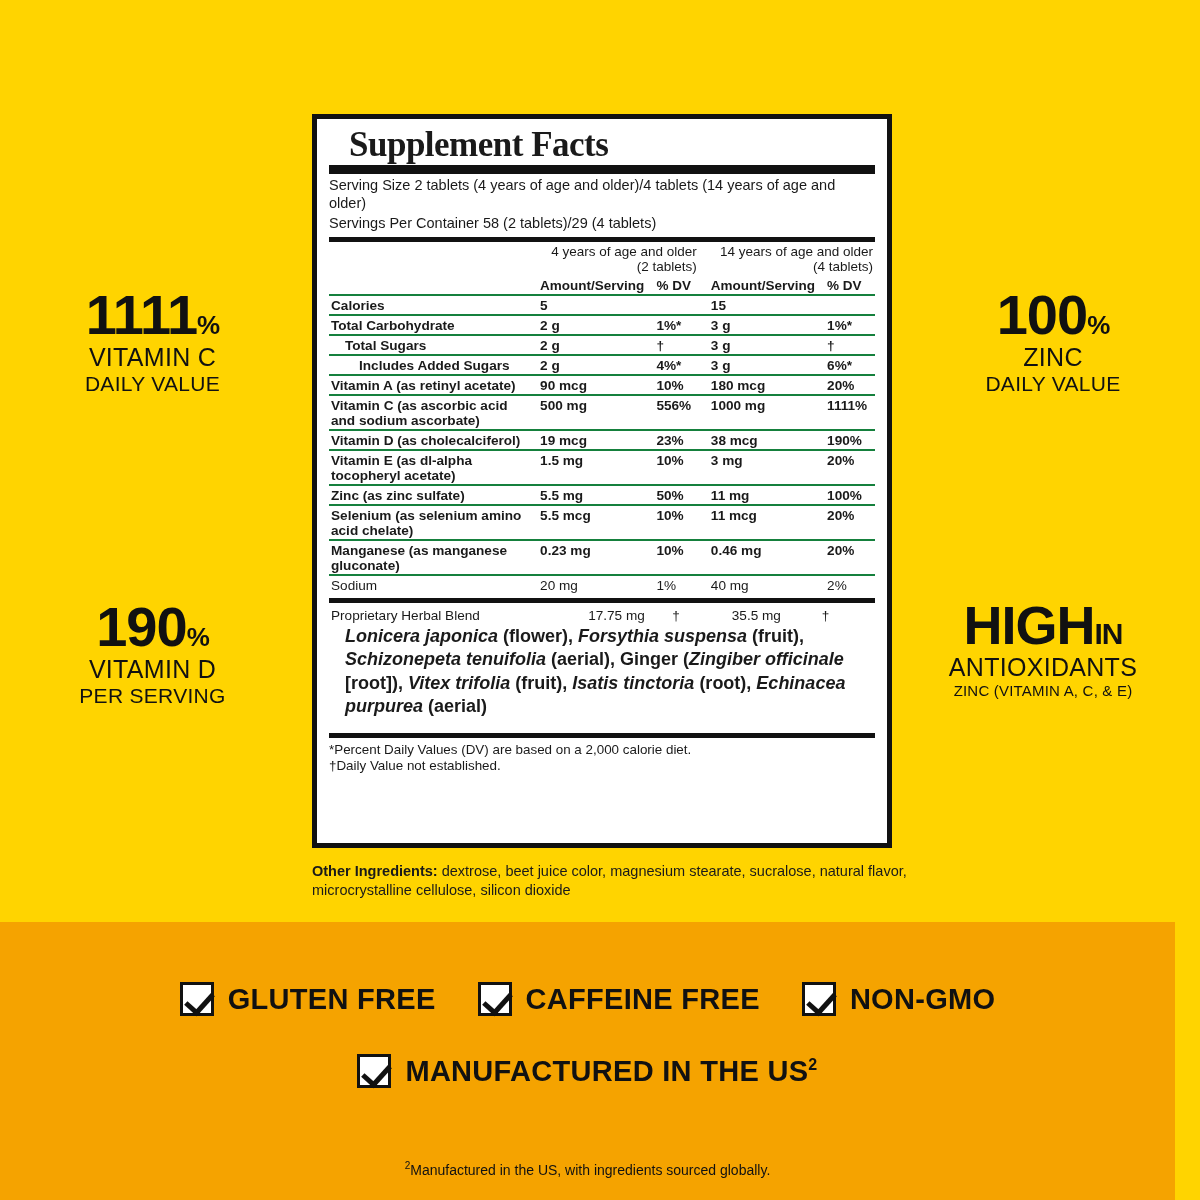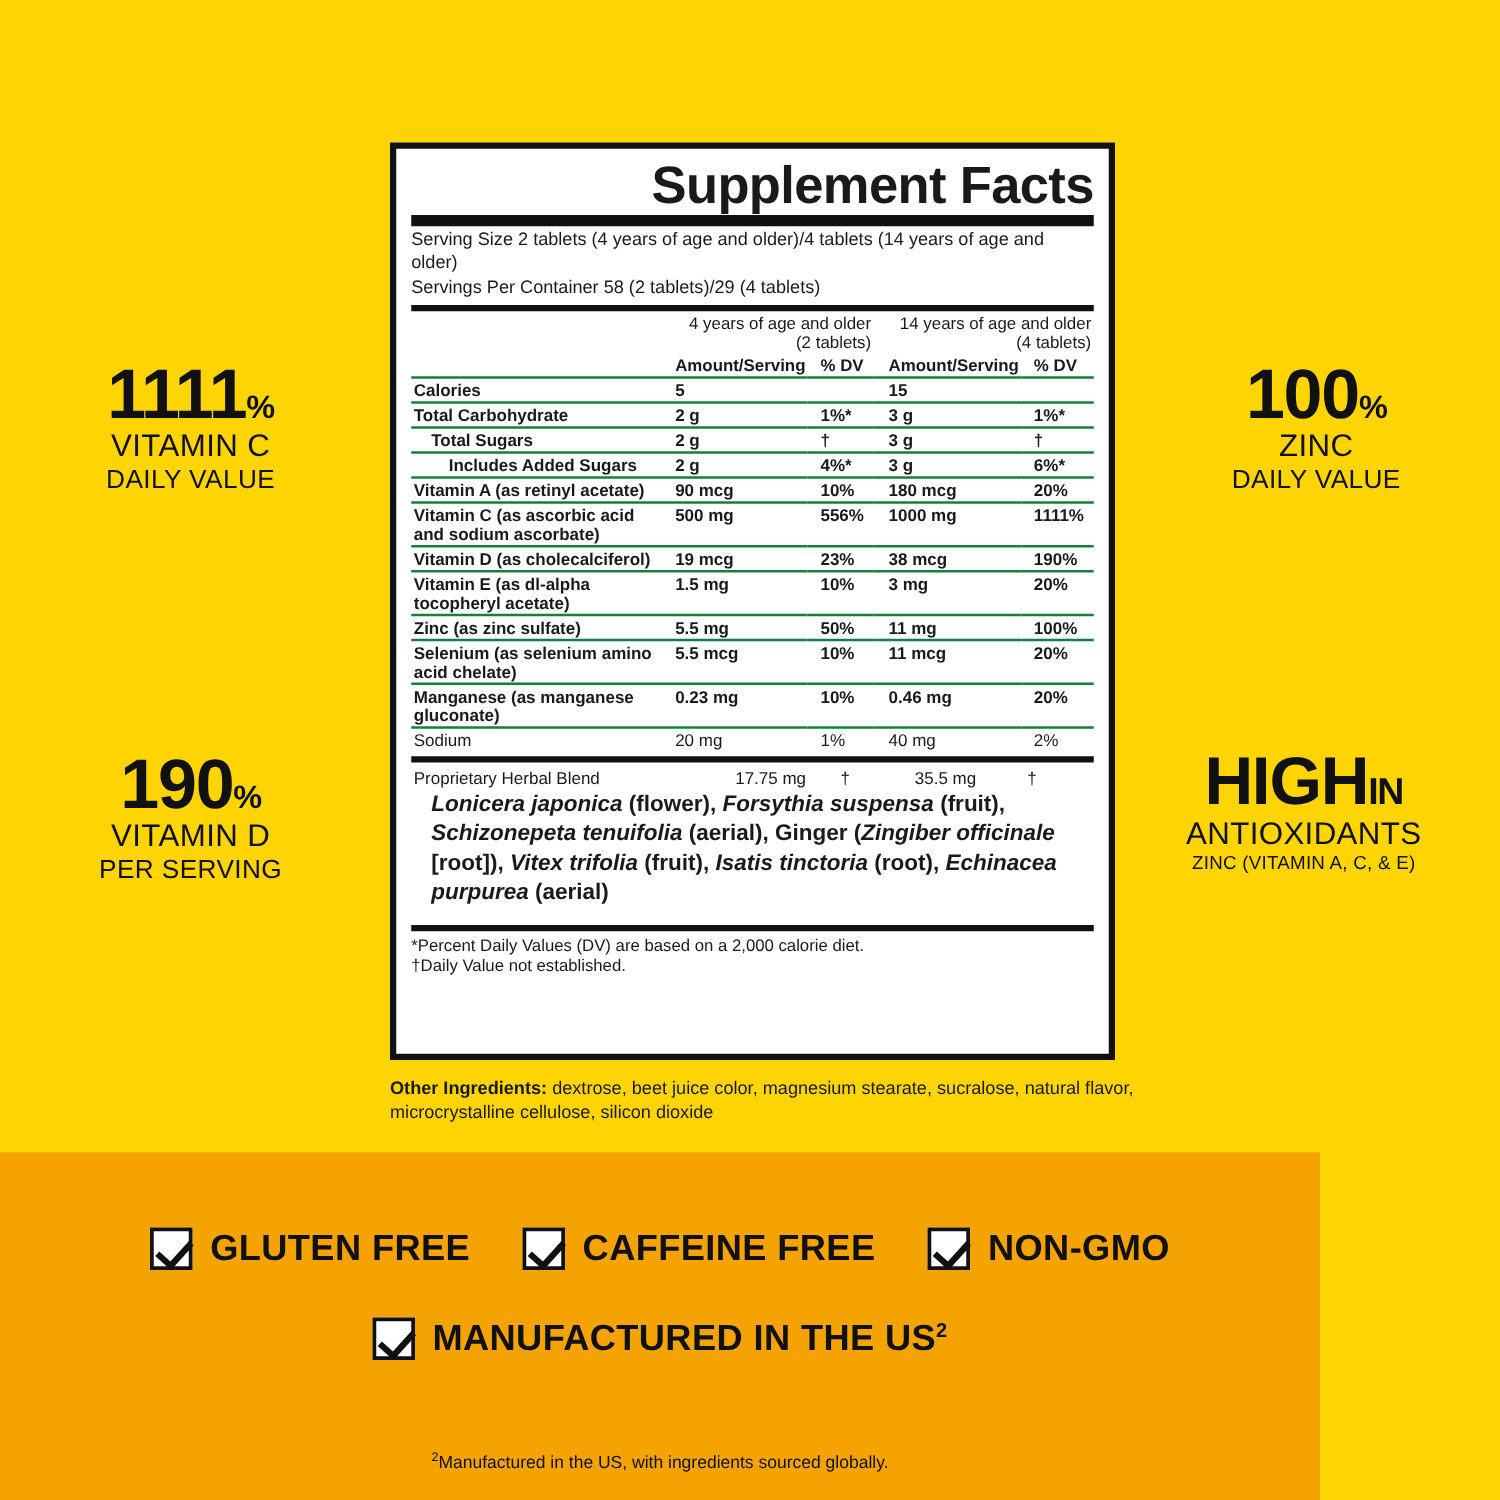--- a/index.html
+++ b/index.html
@@ -51,26 +51,26 @@
   
   #facts {
     position: absolute;
     left: 312px; top: 114px;
     width: 580px; height: 734px;
     background: #fff;
     border: 5px solid #111;
     padding: 8px 12px 6px 12px;
   }
   #facts .title {
-    font-family: Liberation Sans, sans-serif;
+    font-family: Liberation Serif, serif;
     font-weight: bold;
-    font-size: 42px;
+    font-size: 35px;
     line-height: 1.0;
     letter-spacing: -0.5px;
-    text-align: right;
+    text-align: left;
     padding-left: 20px;
   }
   .rule-heavy { border-bottom: 9px solid #111; margin-top: 3px; }
   .rule-med   { border-bottom: 5px solid #111; }
 
   .serving {
     font-size: 14.5px;
     line-height: 1.22;
     padding-top: 3px;
   }
@@ -107,21 +107,21 @@
     width: 600px;
     font-size: 14.5px;
     line-height: 1.3;
   }
   .other-ing b { font-weight: bold; }
 
   
   #band {
     position: absolute;
     left: 0; bottom: 0;
-    width: 1056px; height: 278px;
+    width: 1175px; height: 278px;
     background: #F5A300;
   }
   .badges-row {
     position: absolute;
     width: 100%;
     display: flex;
     justify-content: center;
     align-items: center;
     gap: 42px;
   }

